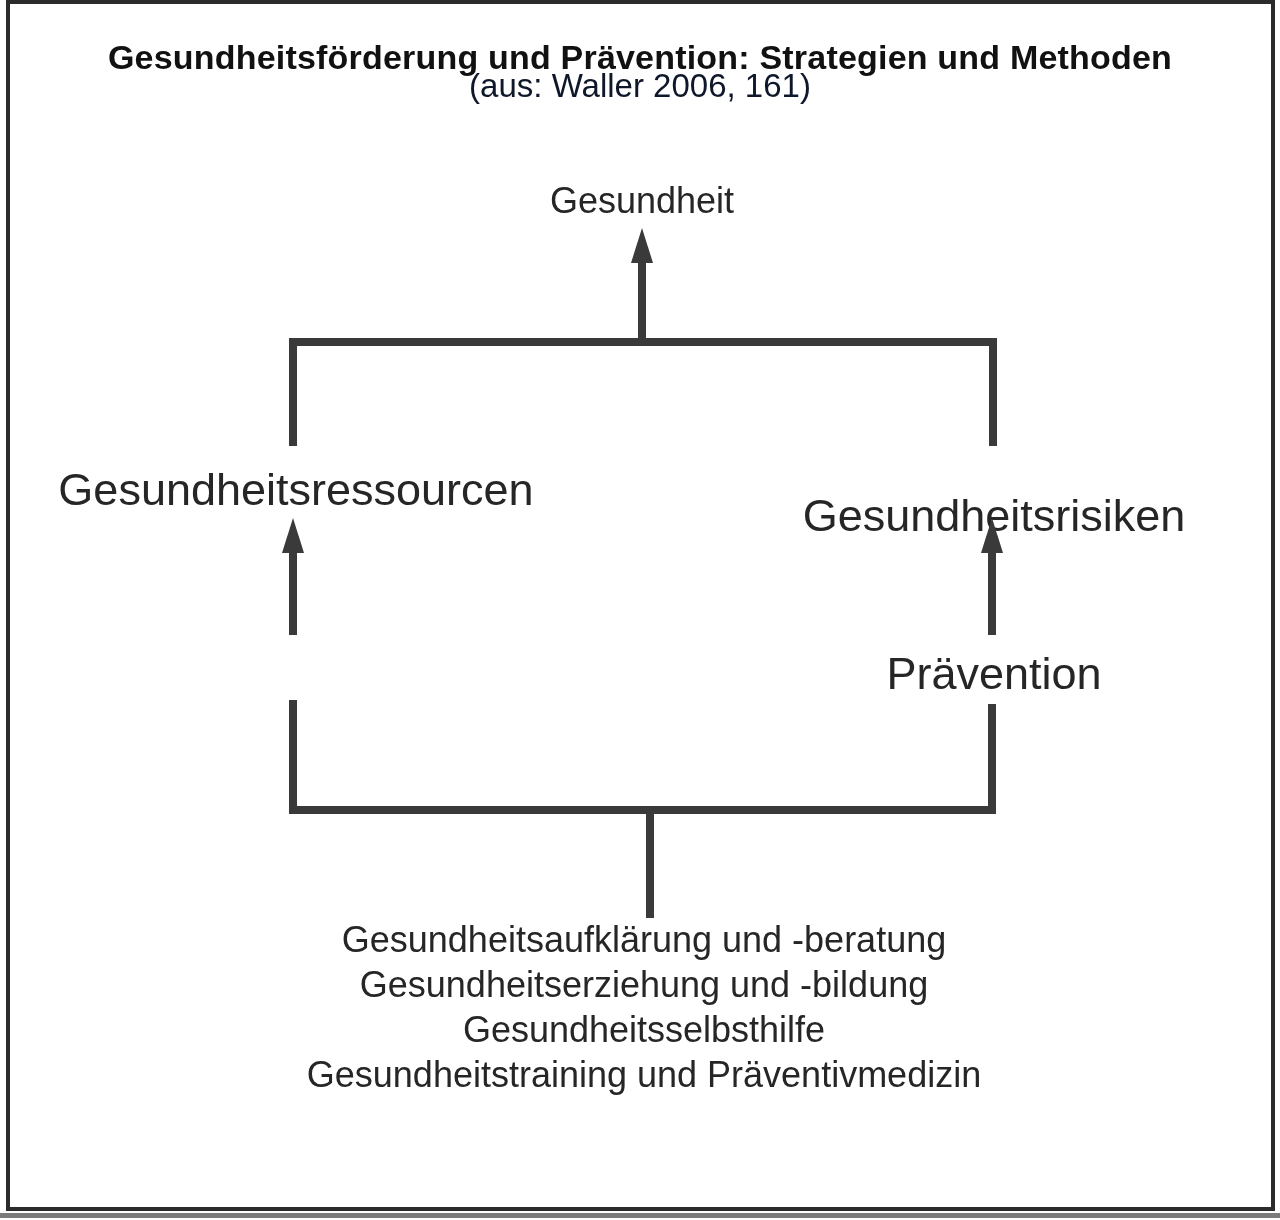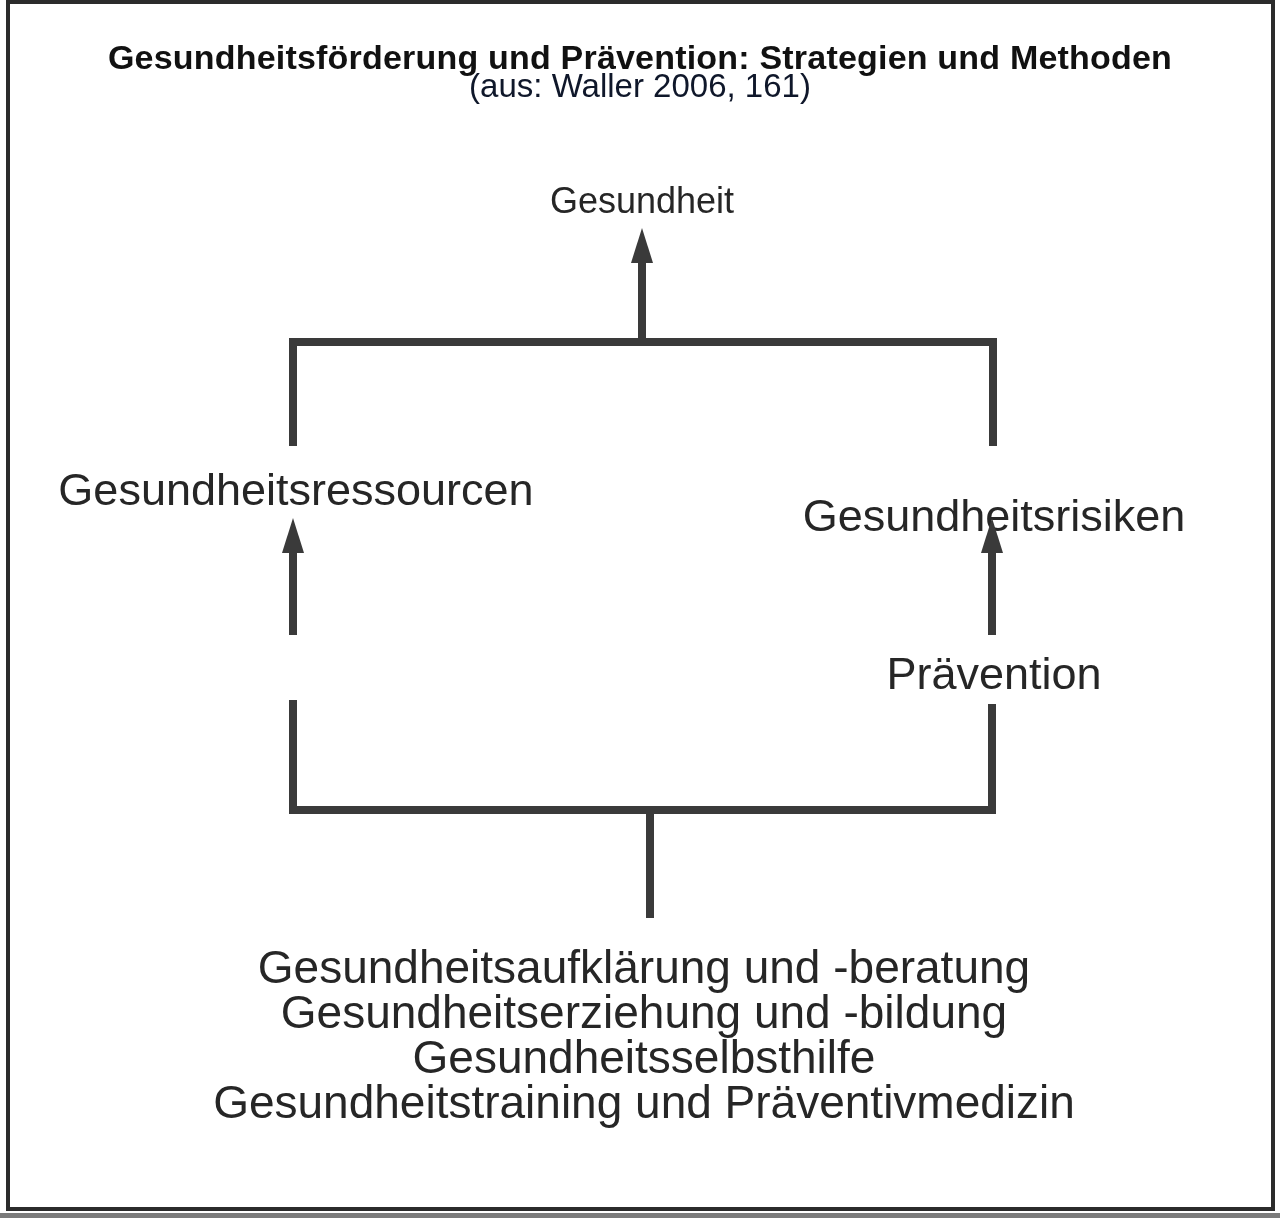--- a/index.html
+++ b/index.html
@@ -69,23 +69,23 @@
     width: 0;
     height: 0;
     border-left: 11px solid transparent;
     border-right: 11px solid transparent;
     border-bottom: 35px solid #3a3a3a;
   }
   .methods {
     position: absolute;
     left: 8px;
     right: 0;
-    top: 945px;
+    top: 917px;
     text-align: center;
-    font-size: 46px;
+    font-size: 36px;
     line-height: 45px;
     color: #262626;
   }
 </style>
 </head>
 <body>
 
 <div id="canvas">
 
   <div class="frame"></div>

